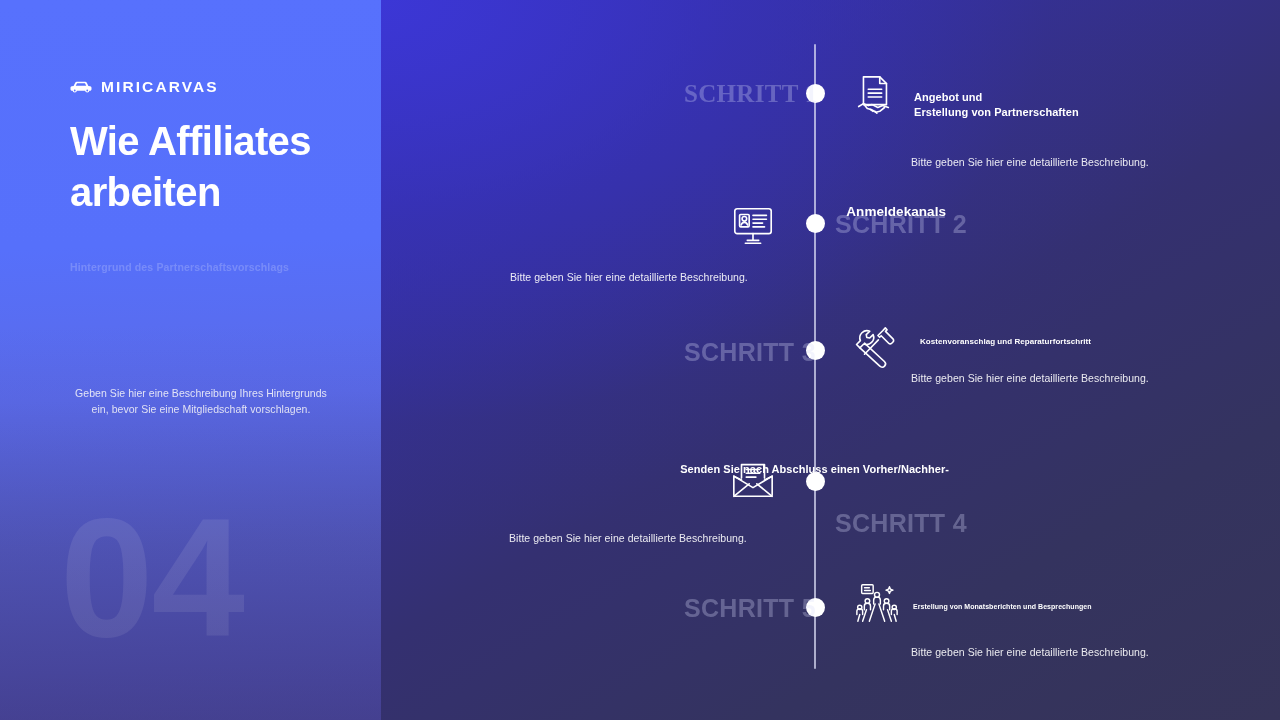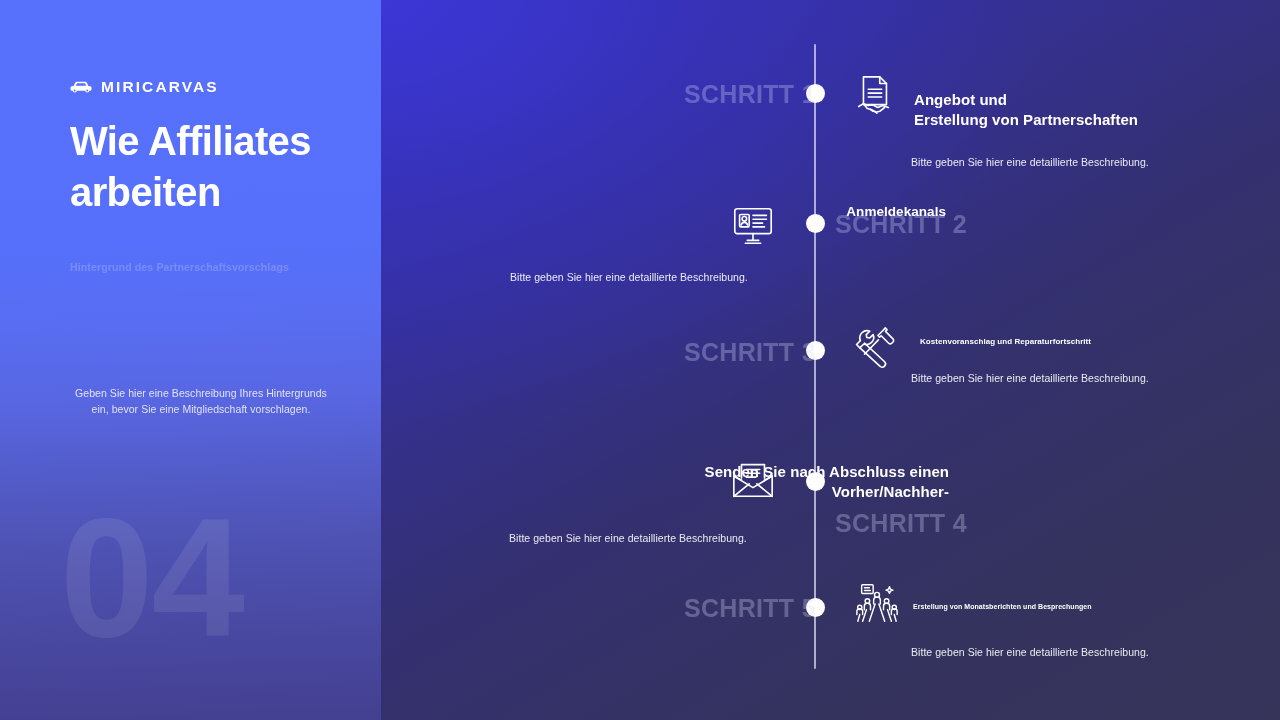--- a/index.html
+++ b/index.html
@@ -82,21 +82,21 @@
   .step-num.right { text-align:left; }
 
   .step-icon { position:absolute; width:46px; height:46px; }
   .step-icon svg { width:100%; height:100%; display:block; }
 
   .step-title {
     position:absolute; color:#ffffff; font-weight:bold;
     line-height:1.35; letter-spacing:0.05px;
   }
   .step-title.t-lg { font-size:13.5px; }
-  .step-title.t-md { font-size:15px; }
+  .step-title.t-md { font-size:11px; }
   .step-title.t-sm { font-size:8px; }
   .step-title.t-xs { font-size:7px; }
   .step-title.align-right { text-align:right; }
   .step-title.align-left  { text-align:left; }
 
   .step-desc {
     position:absolute; color:rgba(255,255,255,0.90);
     font-size:10.5px; letter-spacing:0.05px; white-space:nowrap;
   }
 </style>
@@ -129,21 +129,21 @@
 
     <div class="watermark">04</div>
   </div>
 
   <div class="right-panel">
 
     <div class="timeline-line"></div>
 
     <div class="step">
       <div class="dot" style="top:84px;"></div>
-      <div class="step-num right" style="left:303px; top:80px; width:120px; text-align:right;">SCHRITT 1</div>
+      <div class="step-num right" style="left:303px; top:80px; width:120px; text-align:right;font-family:Liberation Serif, serif;">SCHRITT 1</div>
 
       <div class="step-icon" style="left:470px; top:73px;">
         <svg viewBox="0 0 48 48" fill="none" stroke="#ffffff" stroke-width="1.7" stroke-linecap="round" stroke-linejoin="round">
           <path d="M13 4h17l7 7v22H13z"></path>
           <path d="M30 4v7h7"></path>
           <path d="M18 17h14M18 21h14M18 25h14"></path>
           <path d="M8 35l5-3 5 2 4-1 6 3 5-2 6 2"></path>
           <path d="M13 32l4 5 4 1 5 3 4-1 5-4"></path>
           <path d="M20 38l3 2M25 40l2 2"></path>
         </svg>

